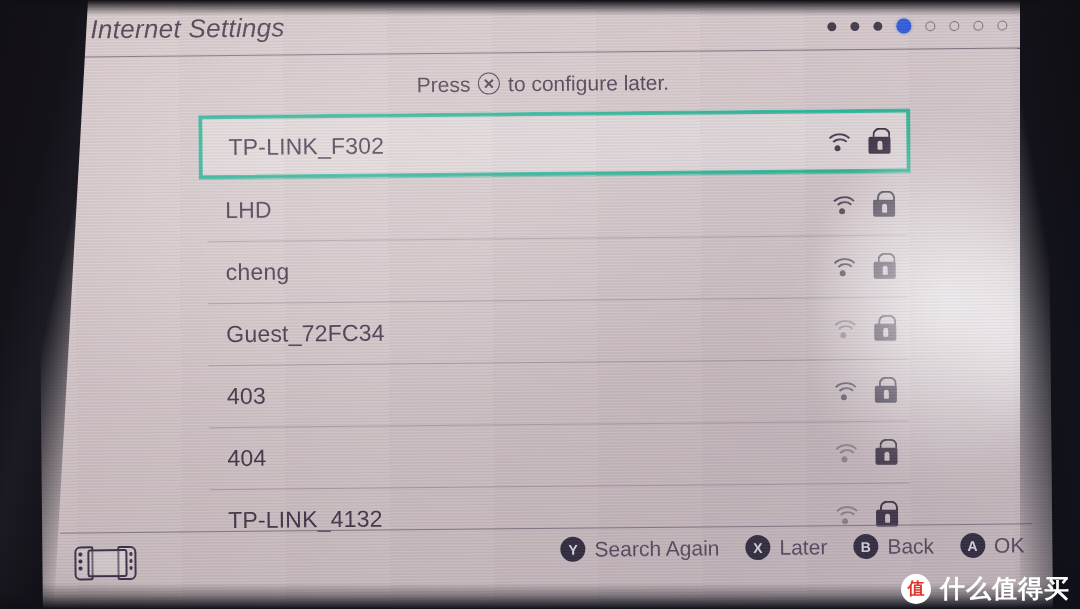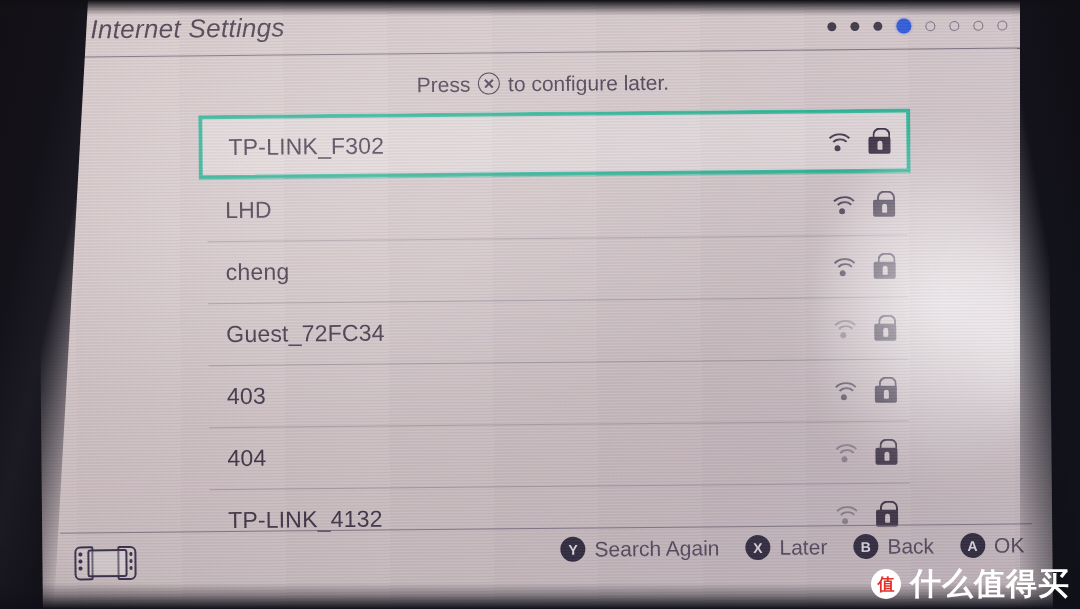--- a/index.html
+++ b/index.html
@@ -122,21 +122,21 @@
   .btn{display:flex;align-items:center;gap:9px;font-size:21px;color:#4a4055;white-space:nowrap;}
   .btnkey{width:25px;height:25px;border-radius:50%;background:#201b30;color:#ece8f2;
     display:flex;align-items:center;justify-content:center;font-size:14px;font-weight:bold;
     font-family:"Liberation Sans",sans-serif;}
 
   
   .watermark{position:absolute;right:10px;bottom:4px;z-index:60;display:flex;align-items:center;gap:9px;}
   .wm-logo{width:30px;height:30px;border-radius:50%;background:#fff;color:#e2322c;
     display:flex;align-items:center;justify-content:center;font-size:17px;font-weight:bold;
     font-family:"DejaVu Sans",sans-serif;}
-  .wm-text{color:#fff;font-size:31px;font-weight:bold;font-family:"DejaVu Sans",sans-serif;letter-spacing:1px;}
+  .wm-text{color:#fff;font-size:25px;font-weight:bold;font-family:"DejaVu Sans",sans-serif;letter-spacing:1px;}
 
   
   .vignette{position:absolute;inset:0;z-index:50;pointer-events:none;
     background:radial-gradient(120% 110% at 50% 45%, rgba(0,0,0,0) 55%, rgba(0,0,0,.30) 100%);}
   .warm{position:absolute;inset:0;z-index:49;pointer-events:none;
     background:linear-gradient(135deg, rgba(255,190,180,0.045), rgba(170,160,200,0.05));}
 </style>
 </head>
 <body>
 

